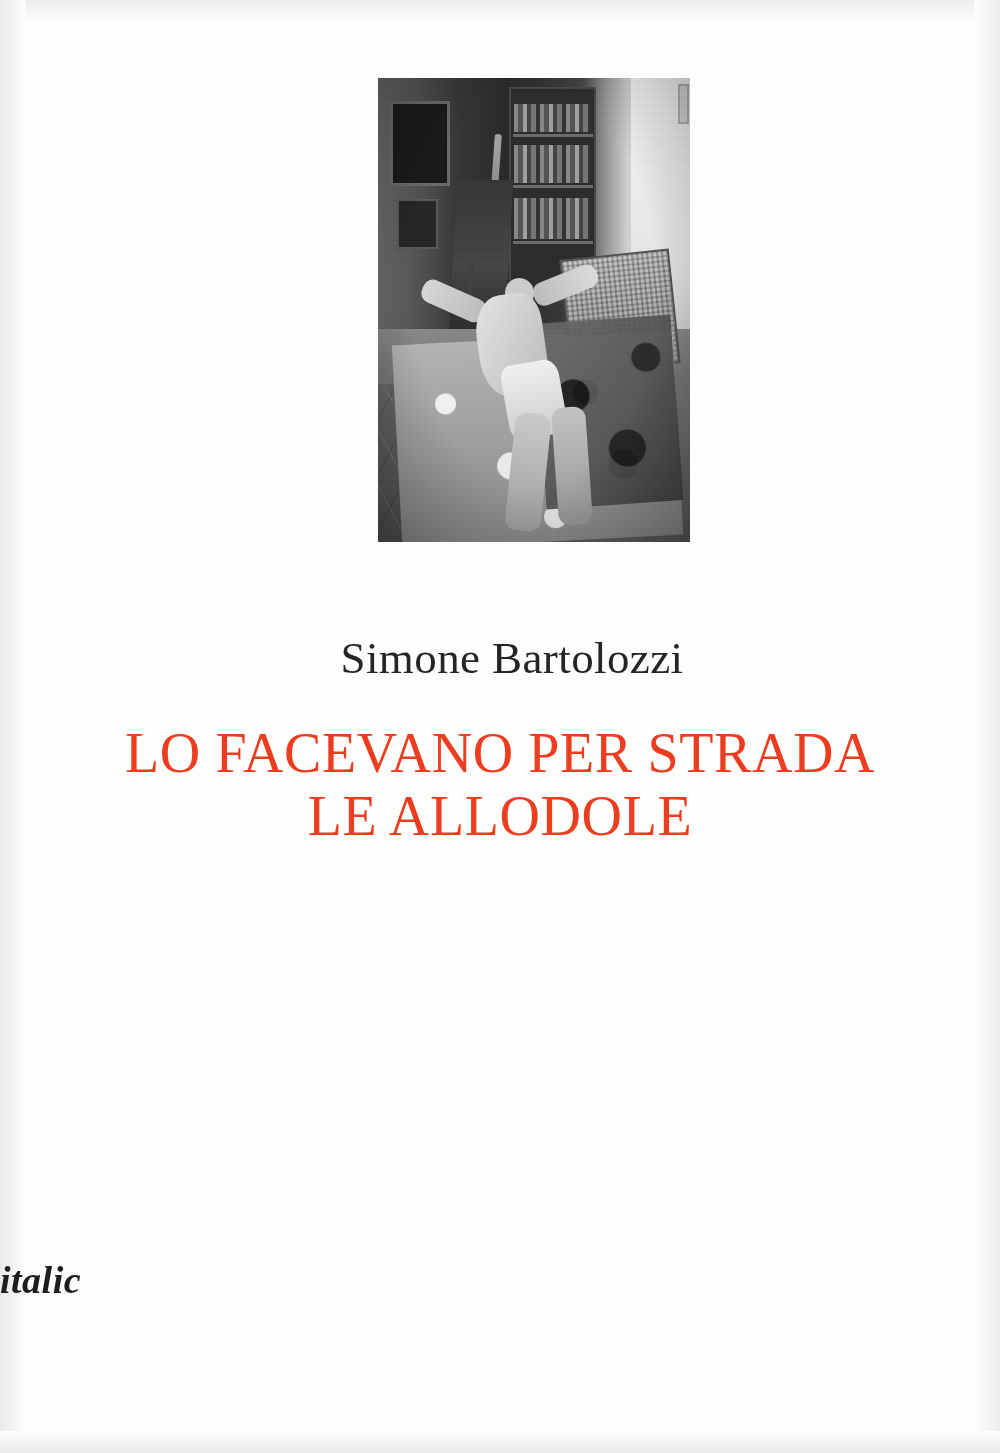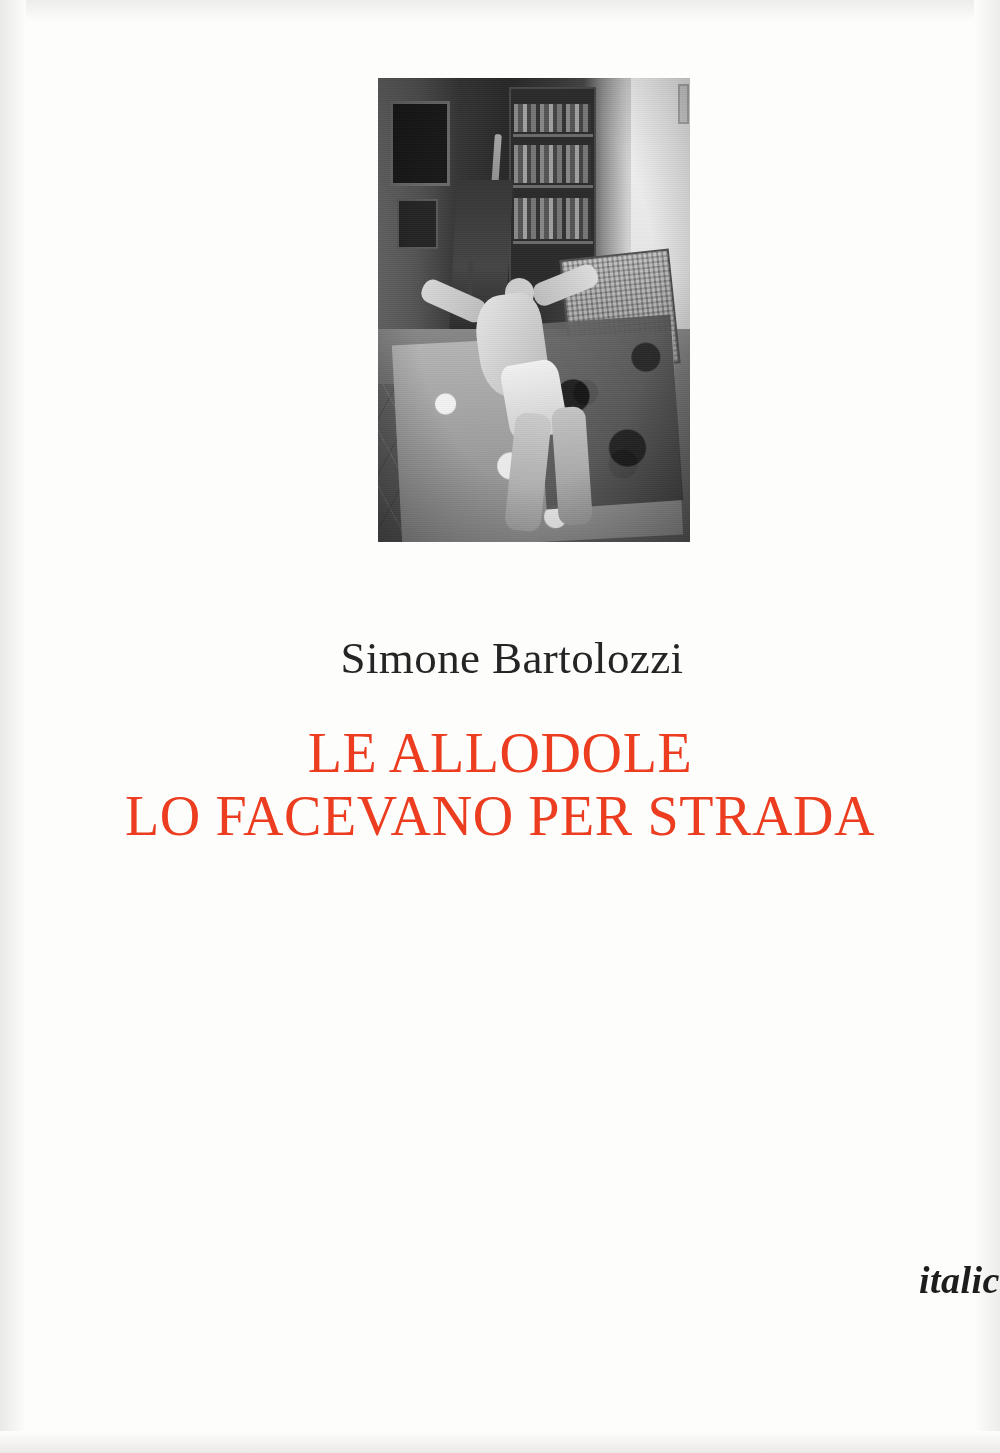--- a/index.html
+++ b/index.html
@@ -303,21 +303,21 @@
     letter-spacing: .6px;
   }
   .title-line {
     display: block;
     white-space: nowrap;
   }
   .publisher {
     position: absolute;
     left: 0; right: 0;
     top: 1258px;
-    text-align: right;
+    text-align: left;
     font-family: "Liberation Serif", serif;
     font-style: italic;
     font-weight: bold;
     font-size: 38px;
     color: #1d1d1d;
     letter-spacing: .5px;
   }
 </style>
 </head>
 <body>
@@ -364,19 +364,19 @@
         <div class="leg-r"></div>
       </div>
       <div class="photo-vignette"></div>
       <div class="photo-grain"></div>
     </div>
   </div>
 
   <div class="author">Simone Bartolozzi</div>
 
   <div class="title">
+    <span class="title-line">LO FACEVANO PER STRADA</span>
     <span class="title-line">LE ALLODOLE</span>
-    <span class="title-line">LO FACEVANO PER STRADA</span>
   </div>
 
   <div class="publisher">italic</div>
 
 </div>
 
 </body></html>

